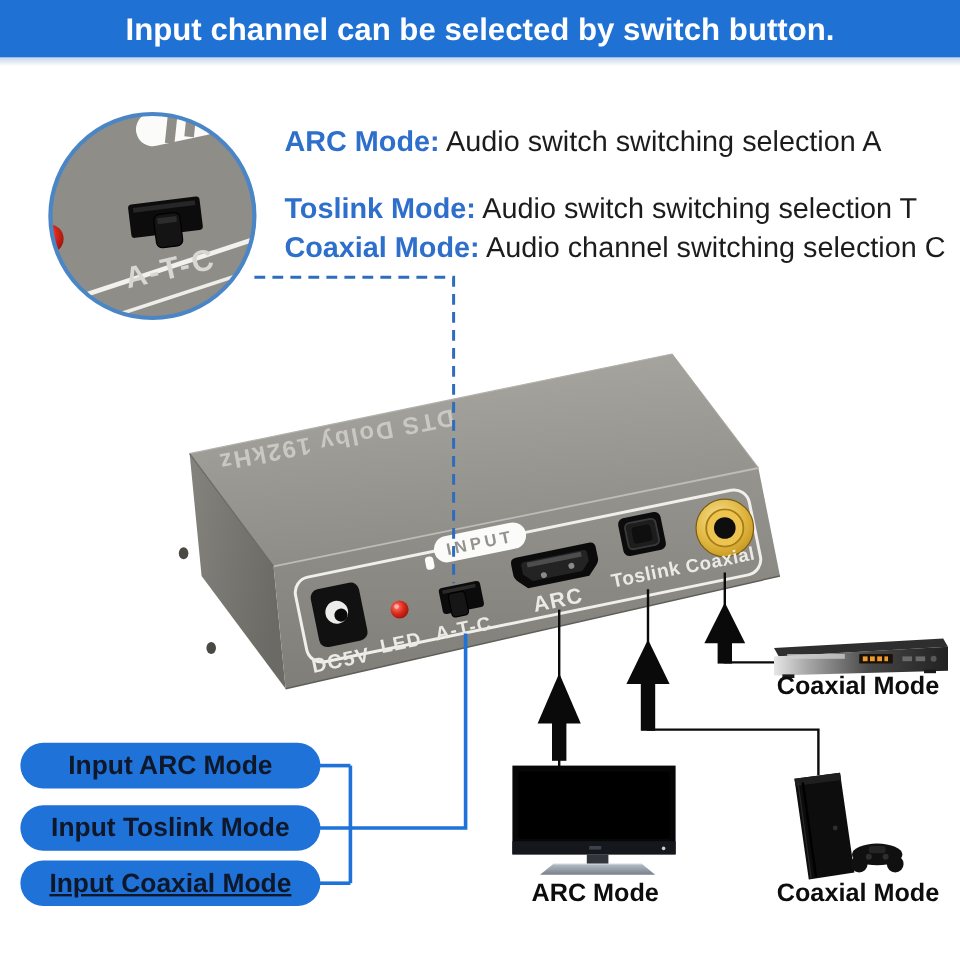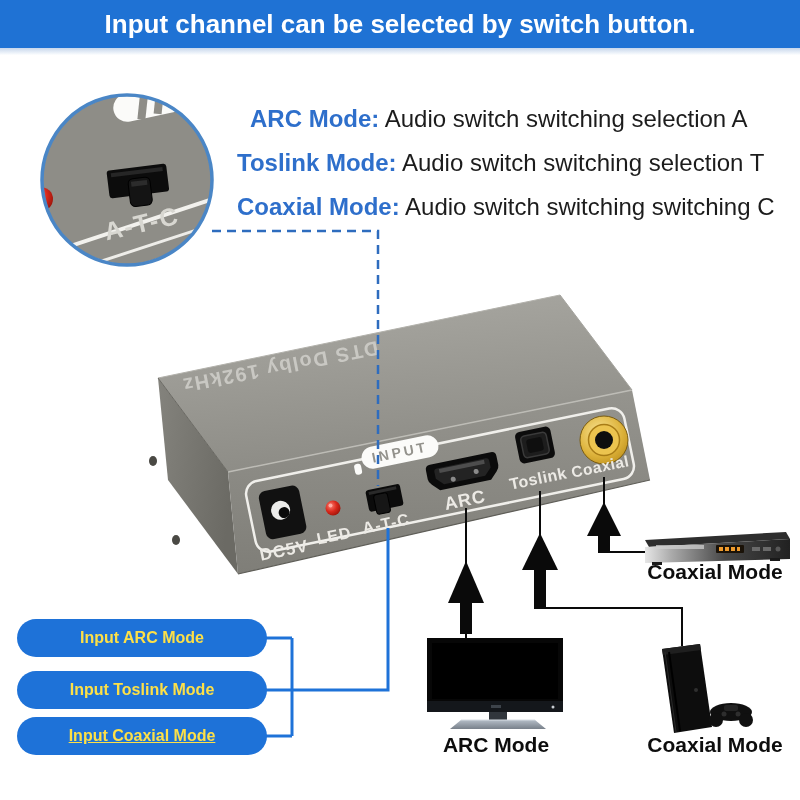--- a/index.html
+++ b/index.html
@@ -3,25 +3,25 @@
 <meta charset="utf-8">
 <style>
   html,body{margin:0;padding:0;}
   body{width:800px;height:800px;background:#ffffff;font-family:"Liberation Sans",sans-serif;position:relative;overflow:hidden;}
   .stage{position:absolute;left:0;top:0;width:800px;height:800px;}
   .banner{position:absolute;left:0;top:0;width:800px;height:48px;background:#1f72d4;color:#ffffff;
           font-weight:bold;font-size:26px;line-height:48px;text-align:center;white-space:nowrap;}
   .banner-strip{position:absolute;left:0;top:48px;width:800px;height:7px;
           background:linear-gradient(#c7d7ec,#fdfeff);}
   .mode-line{position:absolute;left:237px;font-size:24px;line-height:30px;white-space:nowrap;}
-  .mode-line.l1{top:104px;margin-left:13px;} .mode-line.l2{top:148px;} .mode-line.l3{top:192px;}
+  .mode-line.l1{top:104px;} .mode-line.l2{top:160px;} .mode-line.l3{top:192px;}
   .mode-label{color:#2e6fcb;font-weight:bold;}
   .mode-desc{color:#1c1c1c;}
   .pill{position:absolute;left:17px;width:250px;height:38px;border-radius:19px;background:#1e72d8;
-        color:#fde047;font-weight:bold;font-size:16px;line-height:38px;text-align:center;white-space:nowrap;}
+        color:#0f172a;font-weight:bold;font-size:22px;line-height:38px;text-align:center;white-space:nowrap;}
   .pill.p1{top:619px;} .pill.p2{top:671px;text-align:center;} .pill.p3{top:717px;text-decoration:underline;}
   .dev-label{position:absolute;font-weight:bold;font-size:21px;color:#0d0d0d;text-align:center;white-space:nowrap;}
   .dev-label.arc{left:420px;width:152px;top:733px;}
   .dev-label.tos{left:632px;width:166px;top:733px;}
   .dev-label.coax{left:633px;width:164px;top:560px;}
   svg{position:absolute;left:0;top:0;}
   svg text{font-family:"Liberation Sans",sans-serif;}
 </style>
 </head>
 <body>
@@ -36,21 +36,21 @@
   <div class="mode-line l1">
     <span class="mode-label">ARC Mode:</span>
     <span class="mode-desc">Audio switch switching selection A</span>
   </div>
   <div class="mode-line l2">
     <span class="mode-label">Toslink Mode:</span>
     <span class="mode-desc">Audio switch switching selection T</span>
   </div>
   <div class="mode-line l3">
     <span class="mode-label">Coaxial Mode:</span>
-    <span class="mode-desc">Audio switch switching switching C</span>
+    <span class="mode-desc">Audio channel switching selection C</span>
   </div>
 
   <svg width="800" height="800" viewBox="0 0 800 800">
     <defs>
       <linearGradient id="gTop" x1="0" y1="0" x2="0.25" y2="1">
         <stop offset="0" stop-color="#aaa9a3"></stop>
           <stop offset="1" stop-color="#8d8c86"></stop>
       </linearGradient>
       <linearGradient id="gFront" x1="0" y1="0" x2="0" y2="1">
         <stop offset="0" stop-color="#95948e"></stop>

